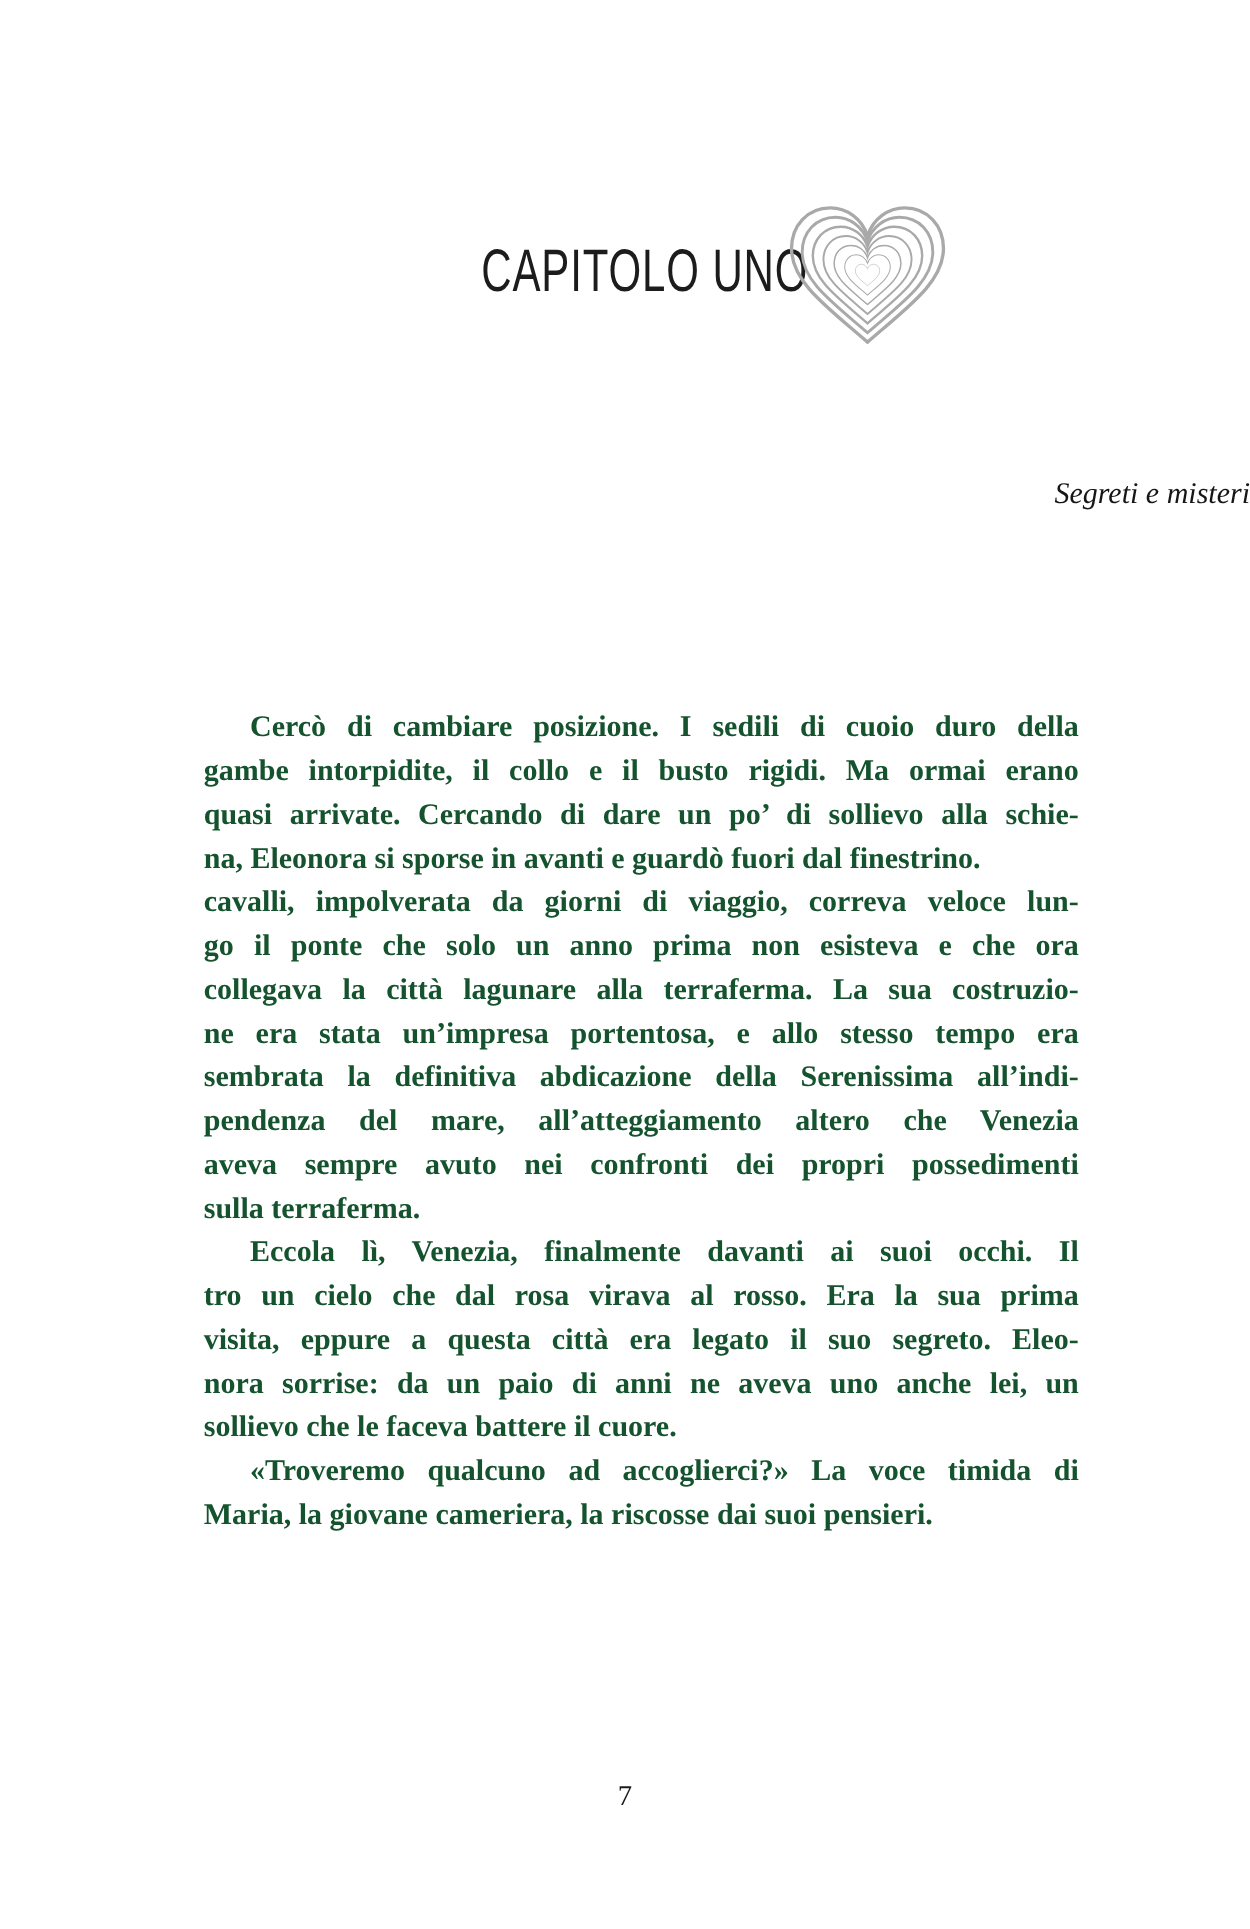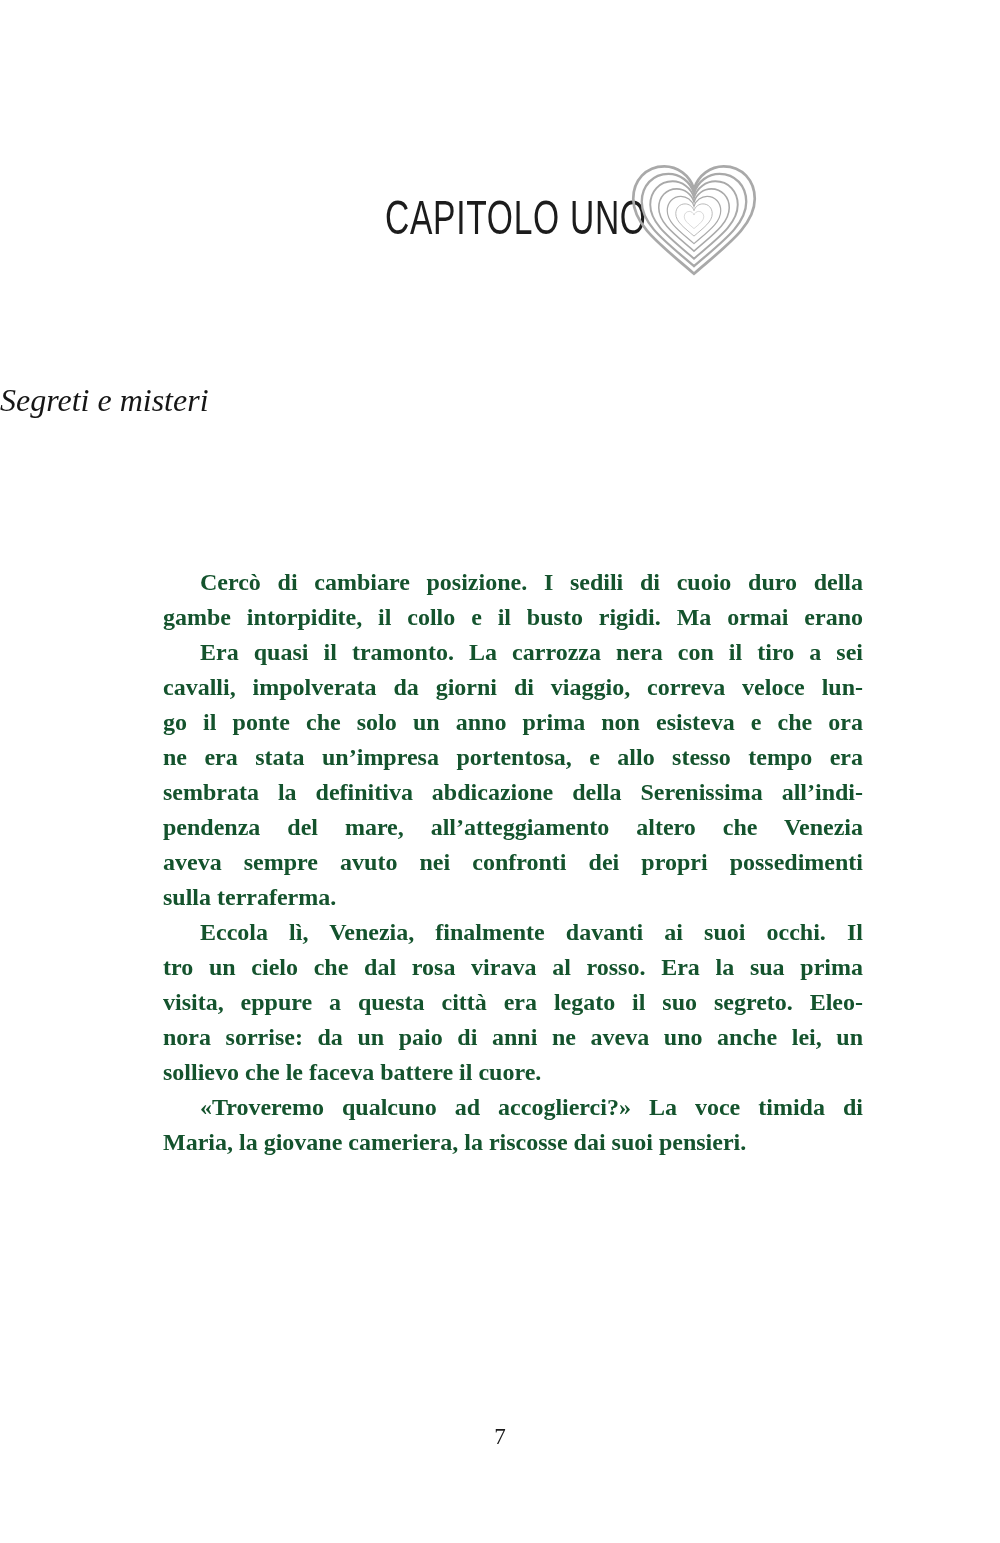--- a/index.html
+++ b/index.html
@@ -39,25 +39,25 @@
     left: 620px;
     width: 148px;
     height: 130px;
   }
   .heart-wrap svg { width: 100%; height: 100%; display: block; }
   .subtitle {
     position: absolute;
     top: 382px;
     left: 0;
     width: 100%;
-    text-align: left;
+    text-align: right;
     font-family: "Liberation Serif", serif;
     font-style: italic;
     font-weight: normal;
-    font-size: 32px;
+    font-size: 24px;
     color: #161616;
   }
   .body-text {
     position: absolute;
     top: 565px;
     left: 163px;
     width: 700px;
     font-size: 24px;
     line-height: 35px;
     color: #14532d;
@@ -105,25 +105,27 @@
       </svg>
     </span>
   </header>
 
   <h2 class="subtitle">Segreti e misteri</h2>
 
   <main class="body-text" id="body-text">
       <p class="paragraph">
         <span class="line first">Cercò di cambiare posizione. I sedili di cuoio duro della</span>
         <span class="line">gambe intorpidite, il collo e il busto rigidi. Ma ormai erano</span>
+        <span class="line">quasi arrivate. Cercando di dare un po’ di sollievo alla schie-</span>
+        <span class="line last">na, Eleonora si sporse in avanti e guardò fuori dal finestrino.</span>
       </p>
       <p class="paragraph">
-        <span class="line first">Era quasi il tramonto. La carrozza nera con il tiro a sei</span>
         <span class="line">cavalli, impolverata da giorni di viaggio, correva veloce lun-</span>
         <span class="line">go il ponte che solo un anno prima non esisteva e che ora</span>
+        <span class="line">collegava la città lagunare alla terraferma. La sua costruzio-</span>
         <span class="line">ne era stata un’impresa portentosa, e allo stesso tempo era</span>
         <span class="line">sembrata la definitiva abdicazione della Serenissima all’indi-</span>
         <span class="line">pendenza del mare, all’atteggiamento altero che Venezia</span>
         <span class="line">aveva sempre avuto nei confronti dei propri possedimenti</span>
         <span class="line last">sulla terraferma.</span>
       </p>
       <p class="paragraph">
         <span class="line first">Eccola lì, Venezia, finalmente davanti ai suoi occhi. Il</span>
         <span class="line">tro un cielo che dal rosa virava al rosso. Era la sua prima</span>
         <span class="line">visita, eppure a questa città era legato il suo segreto. Eleo-</span>

